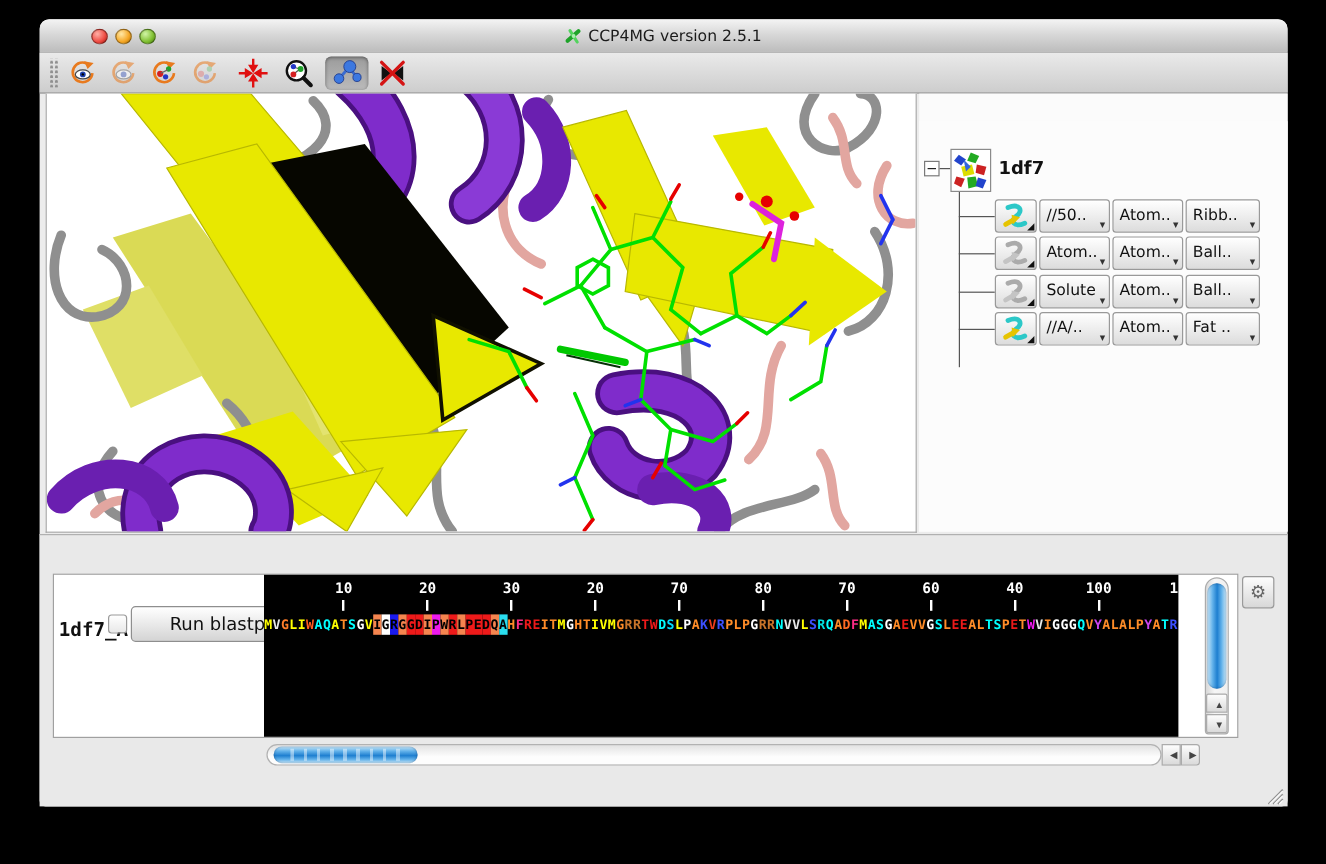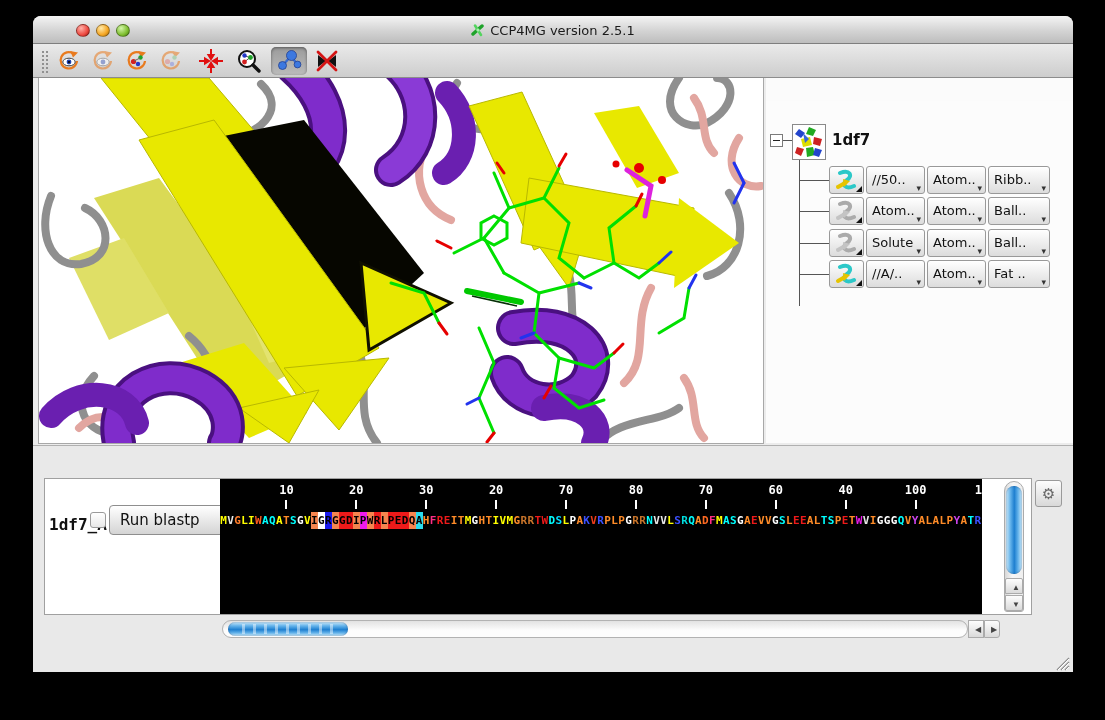--- a/index.html
+++ b/index.html
@@ -47,21 +47,21 @@
   .dt-icon svg{display:block;margin:1px auto 0;}
   .dt-icon .corner{position:absolute;right:1px;bottom:1px;width:0;height:0;border-left:6px solid transparent;border-bottom:6px solid #111;}
   .dt-drop .dt-label{position:absolute;left:5px;top:5px;font-size:13px;color:#111;white-space:nowrap;}
   .dt-drop .dt-arrow:after{content:"▾";position:absolute;right:3px;bottom:0px;font-size:9px;color:#333;}
   .dt-c1{width:59px;}.dt-c2{width:59px;}.dt-c3{width:62px;}
   
   .sv-panel{position:absolute;left:0;top:429px;width:100%;height:227px;background:#E9E9E9;border-top:1px solid #B0B0B0;box-sizing:border-box;}
   .sv-box{position:absolute;left:11px;top:32px;width:986px;height:135px;background:#fff;border:1px solid #A0A0A0;box-sizing:content-box;}
   .chain-label{position:absolute;left:4px;top:36px;font-family:"DejaVu Sans Mono",monospace;font-size:16px;font-weight:bold;color:#111;text-align:center;}
   .seq-check{position:absolute;left:45px;top:33px;width:16px;height:16px;background:linear-gradient(#FFF,#E8E8E8);border:1px solid #9A9A9A;border-radius:3px;box-sizing:border-box;cursor:pointer;}
-  .blast-btn{position:absolute;left:64px;top:26px;width:127px;height:30px;background:linear-gradient(#FFFFFF,#D4D4D4);border:1px solid #8E8E8E;border-radius:4px;box-sizing:border-box;font-size:15px;color:#111;cursor:pointer;text-align:left;padding:0 14px 0 10px;font-family:"DejaVu Sans",sans-serif;}
+  .blast-btn{position:absolute;left:64px;top:26px;width:127px;height:30px;background:linear-gradient(#FFFFFF,#D4D4D4);border:1px solid #8E8E8E;border-radius:4px;box-sizing:border-box;font-size:15px;color:#111;cursor:pointer;text-align:right;padding:0 14px 0 10px;font-family:"DejaVu Sans",sans-serif;}
   .blast-btn .dd:after{content:"▾";position:absolute;right:5px;bottom:3px;font-size:10px;color:#333;}
   #seq-black{position:absolute;left:175px;top:0;width:762px;height:135px;background:#000;overflow:hidden;}
   .ruler-num{position:absolute;top:4px;width:40px;text-align:center;font-family:"DejaVu Sans Mono",monospace;font-size:12px;font-weight:bold;color:#fff;}
   .ruler-tick{position:absolute;top:21px;width:2px;height:9px;background:#fff;}
   #seq-letters{position:absolute;left:0;top:33px;height:17px;display:flex;}
   #seq-letters span{display:inline-block;height:17px;line-height:17px;text-align:center;font-family:"DejaVu Sans Mono",monospace;font-size:11px;font-weight:bold;}
   
   .vscroll{position:absolute;left:959px;top:2px;width:20px;height:131px;background:linear-gradient(90deg,#D8D8D8,#F6F6F6 40%,#EFEFEF);border:1px solid #ABABAB;border-radius:10px 10px 3px 3px;box-sizing:border-box;}
   .vthumb{position:absolute;left:1px;top:4px;width:16px;height:88px;border-radius:8px;background:linear-gradient(90deg,#CFEBFA,#63B2EA 28%,#1E7FD0 52%,#63B2EA 75%,#CFEBFA);box-shadow:inset 0 0 2px rgba(0,40,90,.5);cursor:pointer;}
   .vbtn{position:absolute;left:0px;width:18px;height:16px;background:linear-gradient(#FDFDFD,#DADADA);border:1px solid #ABABAB;box-sizing:border-box;text-align:center;font-size:8px;color:#444;line-height:15px;cursor:pointer;}

